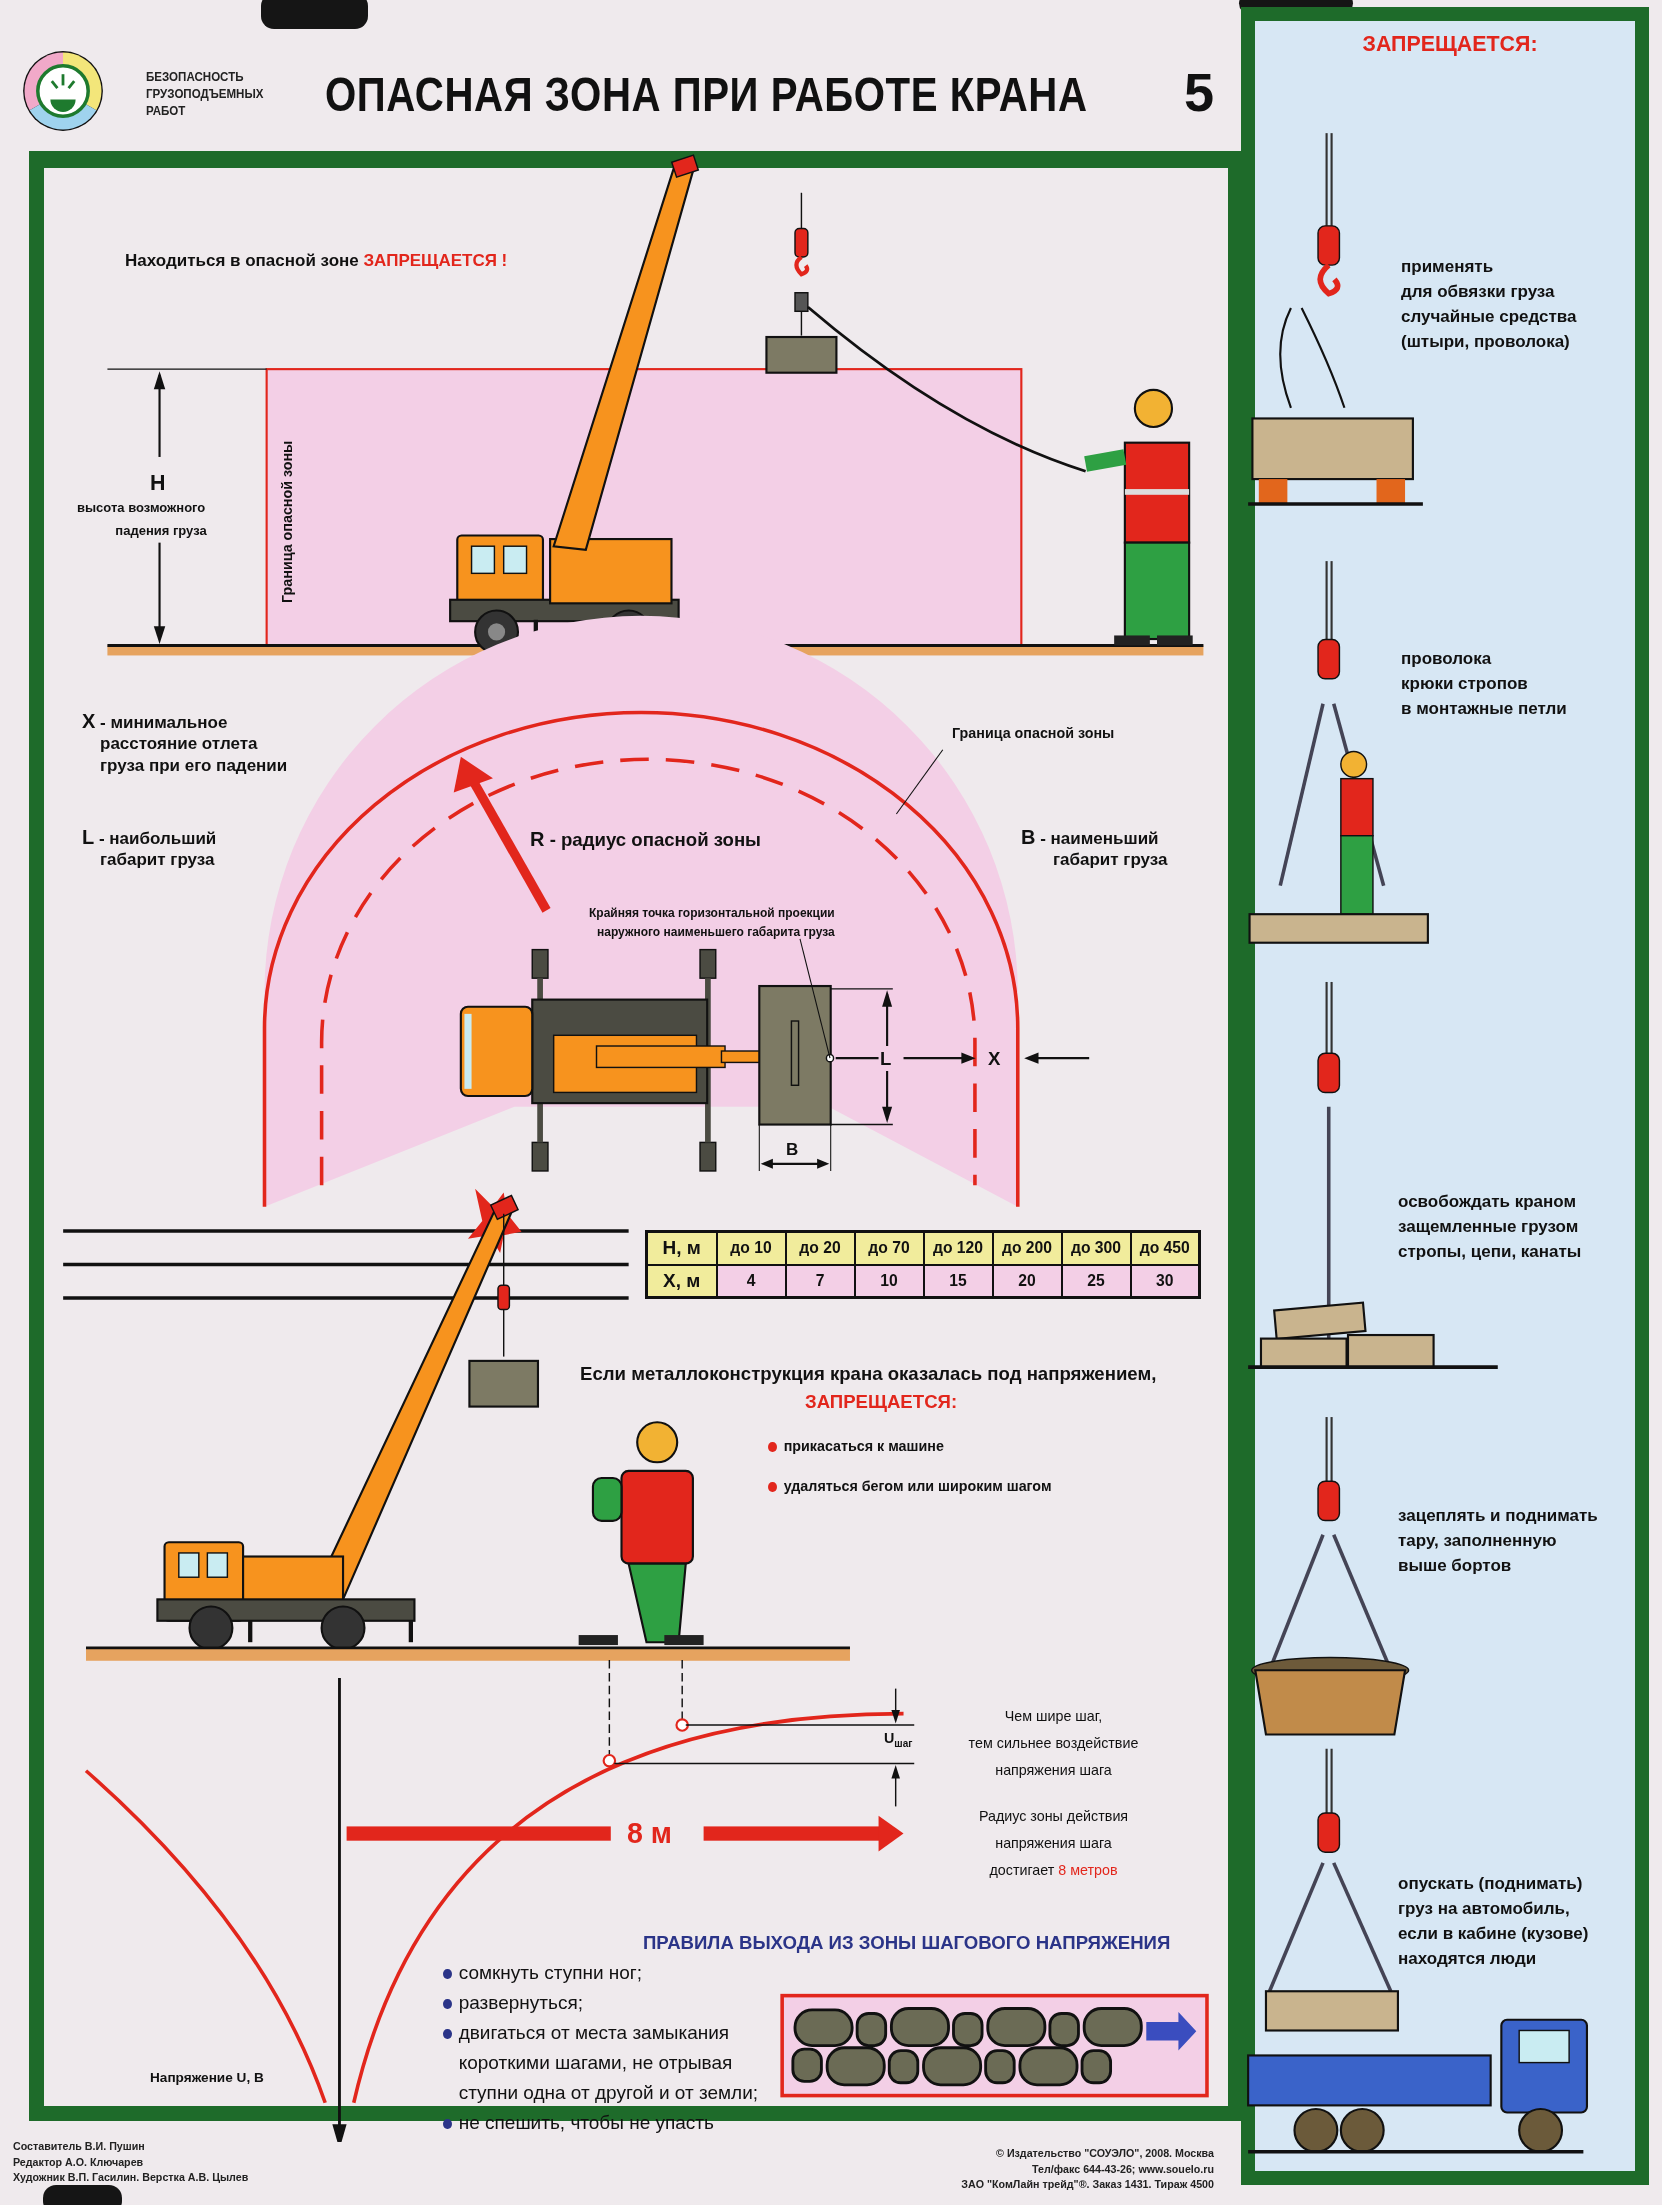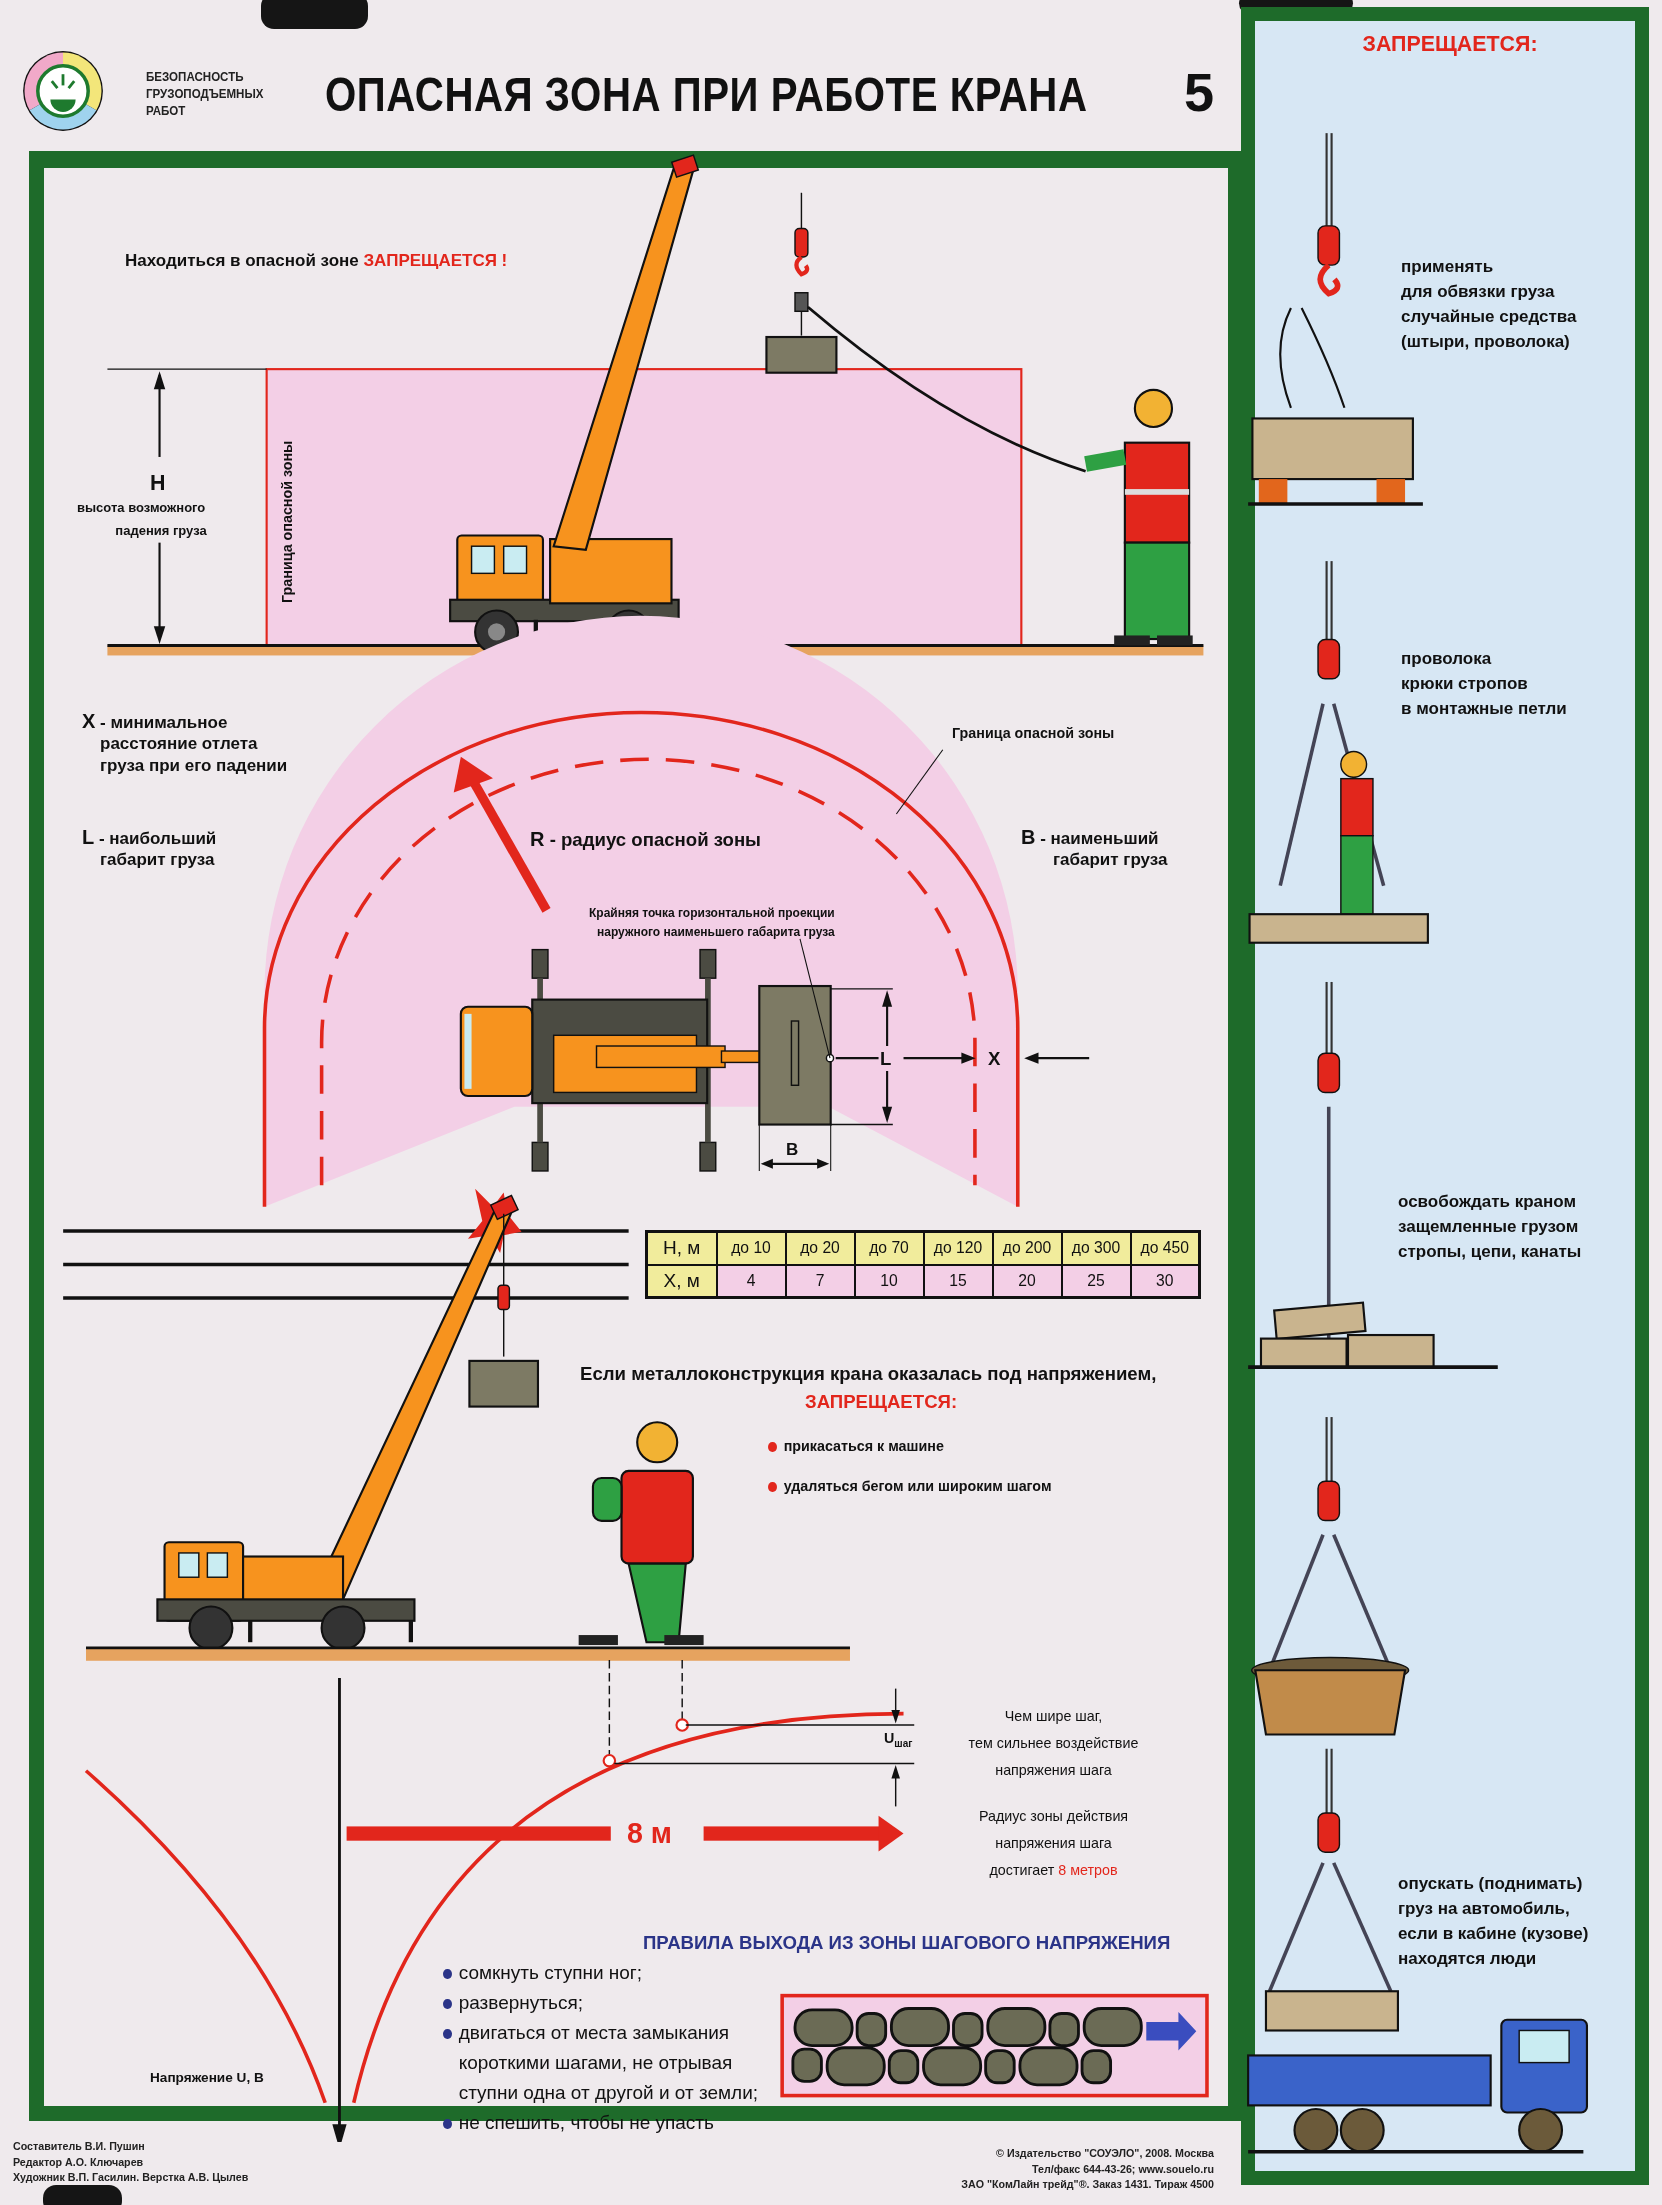--- a/index.html
+++ b/index.html
@@ -12,21 +12,21 @@
 .hdr-sub{position:absolute;left:146px;top:68px;font-size:13.6px;font-weight:bold;line-height:17px;color:#222;transform:scaleX(0.85);transform-origin:left top}
 .logo{position:absolute;left:21.4px;top:49px;width:84px;height:84px}
 .frame{position:absolute;left:28.6px;top:151px;width:1214px;height:1970px;border:15.7px solid #1e6b2a;border-top-width:17px;background:#efeaed}
 .side{position:absolute;left:1241px;top:7.1px;width:408px;height:2178px;background:#d7e7f4;border:14.3px solid #1e6b2a}
 .side-title{position:absolute;left:1343px;top:32px;width:214px;text-align:center;font-size:21.4px;font-weight:bold;color:#e2261c}
 .side-item{position:absolute;left:1401px;font-size:17px;font-weight:bold;color:#111;line-height:25px}
 .t{position:absolute;color:#111;font-weight:bold;white-space:nowrap;transform-origin:left top}
 .red{color:#e2261c}
 .blue{color:#2b3488}
 table.xt{position:absolute;left:645px;top:1230px;border-collapse:collapse;border:3.6px solid #111}
-table.xt td{border:2.1px solid #111;height:33px;width:69px;text-align:center;font-size:15.7px;font-weight:normal;color:#111}
+table.xt td{border:2.1px solid #111;height:33px;width:69px;text-align:center;font-size:15.7px;font-weight:bold;color:#111}
 table.xt td.hd{width:70px;font-size:19px;background:#f1ec9c}
 table.xt tr.h td{background:#f1ec9c}
 table.xt tr.x td{background:#f3cfe6}
 table.xt tr.x td.hd{background:#f1ec9c}
 .bullet{display:inline-block;width:8.6px;height:10px;border-radius:50%;margin-right:7.1px;vertical-align:middle}
 .rules li{list-style:none;font-size:19px;line-height:30px;color:#111}
 .footer{position:absolute;font-size:10.7px;font-weight:bold;color:#222;line-height:15.7px}
 </style>
 </head>
 <body>
@@ -386,20 +386,25 @@
   <div class="side-item" style="top:646px">
     <div>проволока</div>
     <div>крюки стропов</div>
     <div>в монтажные петли</div>
   </div>
   <div class="side-item" style="top:1189px;left:1398px">
     <div>освобождать краном</div>
     <div>защемленные грузом</div>
     <div>стропы, цепи, канаты</div>
   </div>
+  <div class="side-item" style="top:1503px;left:1398px">
+    <div>зацеплять и поднимать</div>
+    <div>тару, заполненную</div>
+    <div>выше бортов</div>
+  </div>
   <div class="side-item" style="top:1871px;left:1398px">
     <div>опускать (поднимать)</div>
     <div>груз на автомобиль,</div>
     <div>если в кабине (кузове)</div>
     <div>находятся люди</div>
   </div>
 
   <div class="footer" style="left:13px;top:2139px">
     <div>Составитель В.И. Пушин</div>
     <div>Редактор А.О. Ключарев</div>

